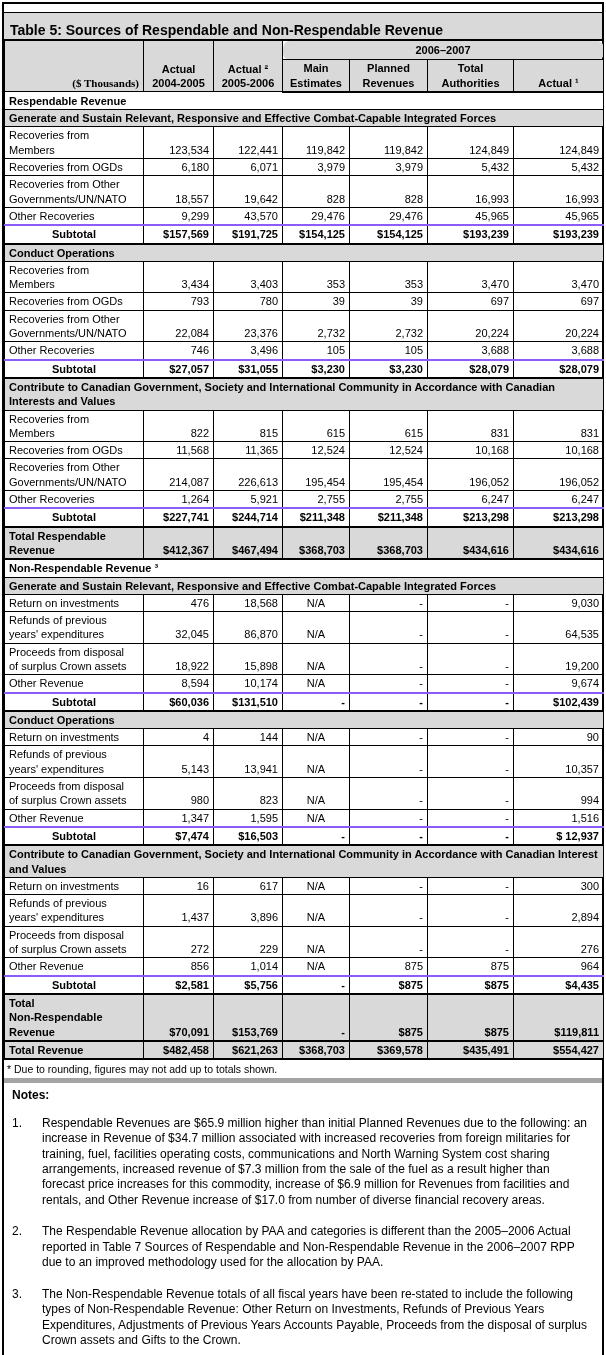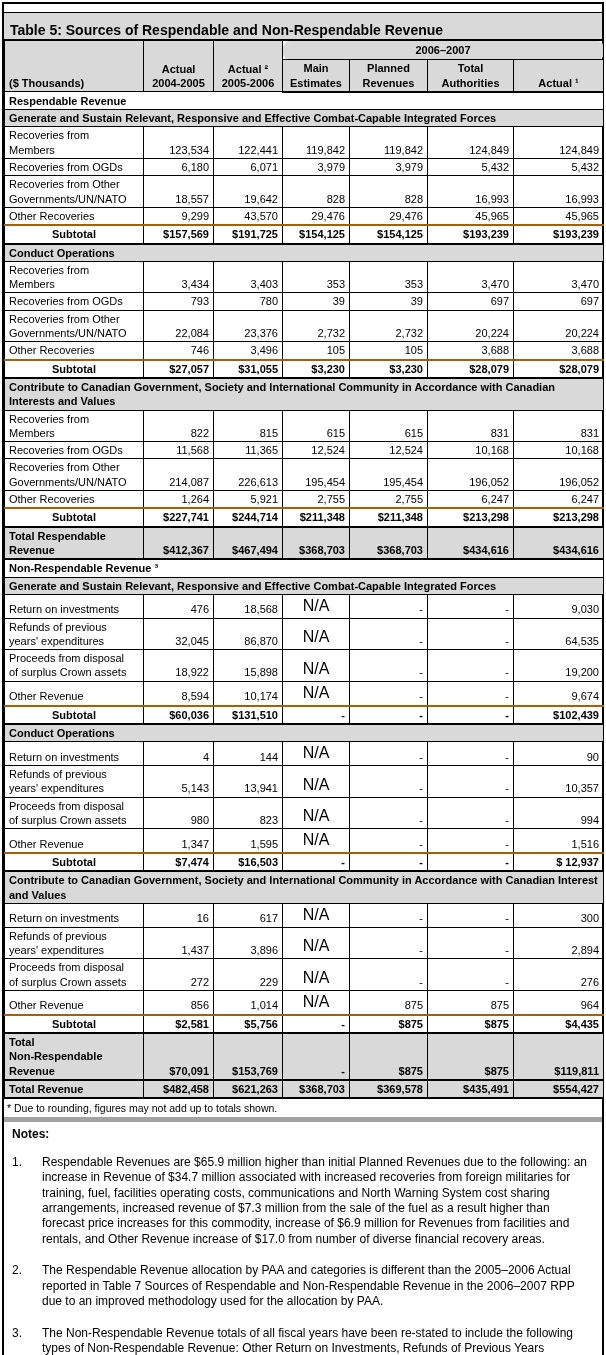--- a/index.html
+++ b/index.html
@@ -3,29 +3,29 @@
 <meta charset="utf-8">
 <style>
   html,body { margin:0; padding:0; background:#ffffff; }
   body { width:606px; font-family:"Liberation Sans", sans-serif; color:#000; }
   .outer { margin:2px; border:2px solid #000; background:#fff; }
   .top-spacer { height:8px; background:#fff; border-bottom:1px solid #000; }
   .title-band { background:#d9d9d9; font-weight:bold; font-size:14px; padding:9px 8px 1px 6px; border-bottom:1px solid #000; }
   table.rev { border-collapse:collapse; width:100%; table-layout:fixed; font-size:11px; }
   table.rev th, table.rev td { border:1px solid #000; padding:1px 4px; line-height:1.3; overflow:hidden; }
   thead th { background:#d9d9d9; font-weight:bold; vertical-align:bottom; text-align:center; white-space:pre-line; padding-bottom:2px; }
-  thead th.unit { text-align:left; }
+  thead th.unit { text-align:right;font-family:Liberation Serif, serif; }
   thead tr.sub th { border-bottom:2px solid #000; }
   thead th.span-year { border-bottom:1px solid #000; padding:2px 0;border-radius:7px; }
   tr.row-group td { font-weight:bold; background:#fff; }
   tr.row-section td { font-weight:bold; background:#d9d9d9; }
   td.label-cell { white-space:pre-line; vertical-align:bottom; text-align:left; }
   td.value-cell { text-align:right; vertical-align:bottom; padding-right:6px; }
-  td.value-cell.na { text-align:center; padding-right:4px; font-size:16px; }
-  tr.row-subtotal td { font-weight:bold; border-top:2px solid #a16207; border-bottom:2px solid #000; }
+  td.value-cell.na { text-align:center; padding-right:4px; font-size:11px; }
+  tr.row-subtotal td { font-weight:bold; border-top:2px solid #8b5cf6; border-bottom:2px solid #000; }
   tr.row-subtotal td.label-cell { text-align:center; white-space:normal; }
   tr.row-total td { font-weight:bold; background:#d9d9d9; border-top:2px solid #000; border-bottom:2px solid #000; }
   .footnote { font-size:10.5px; padding:3px 4px 3px 3px; border-bottom:5px solid #a3a3a3; background:#fff; }
   .notes { padding:3px 8px 10px 6px; font-size:12px; line-height:1.29; background:#fff; }
   .notes-heading { font-weight:bold; margin:2px 0 12px 2px; }
   .note-item { display:flex; margin:0 0 16px 0; }
   .note-num { flex:0 0 30px; padding-left:2px; }
   .note-text { flex:1; padding-right:2px; }
 </style>
 </head>

